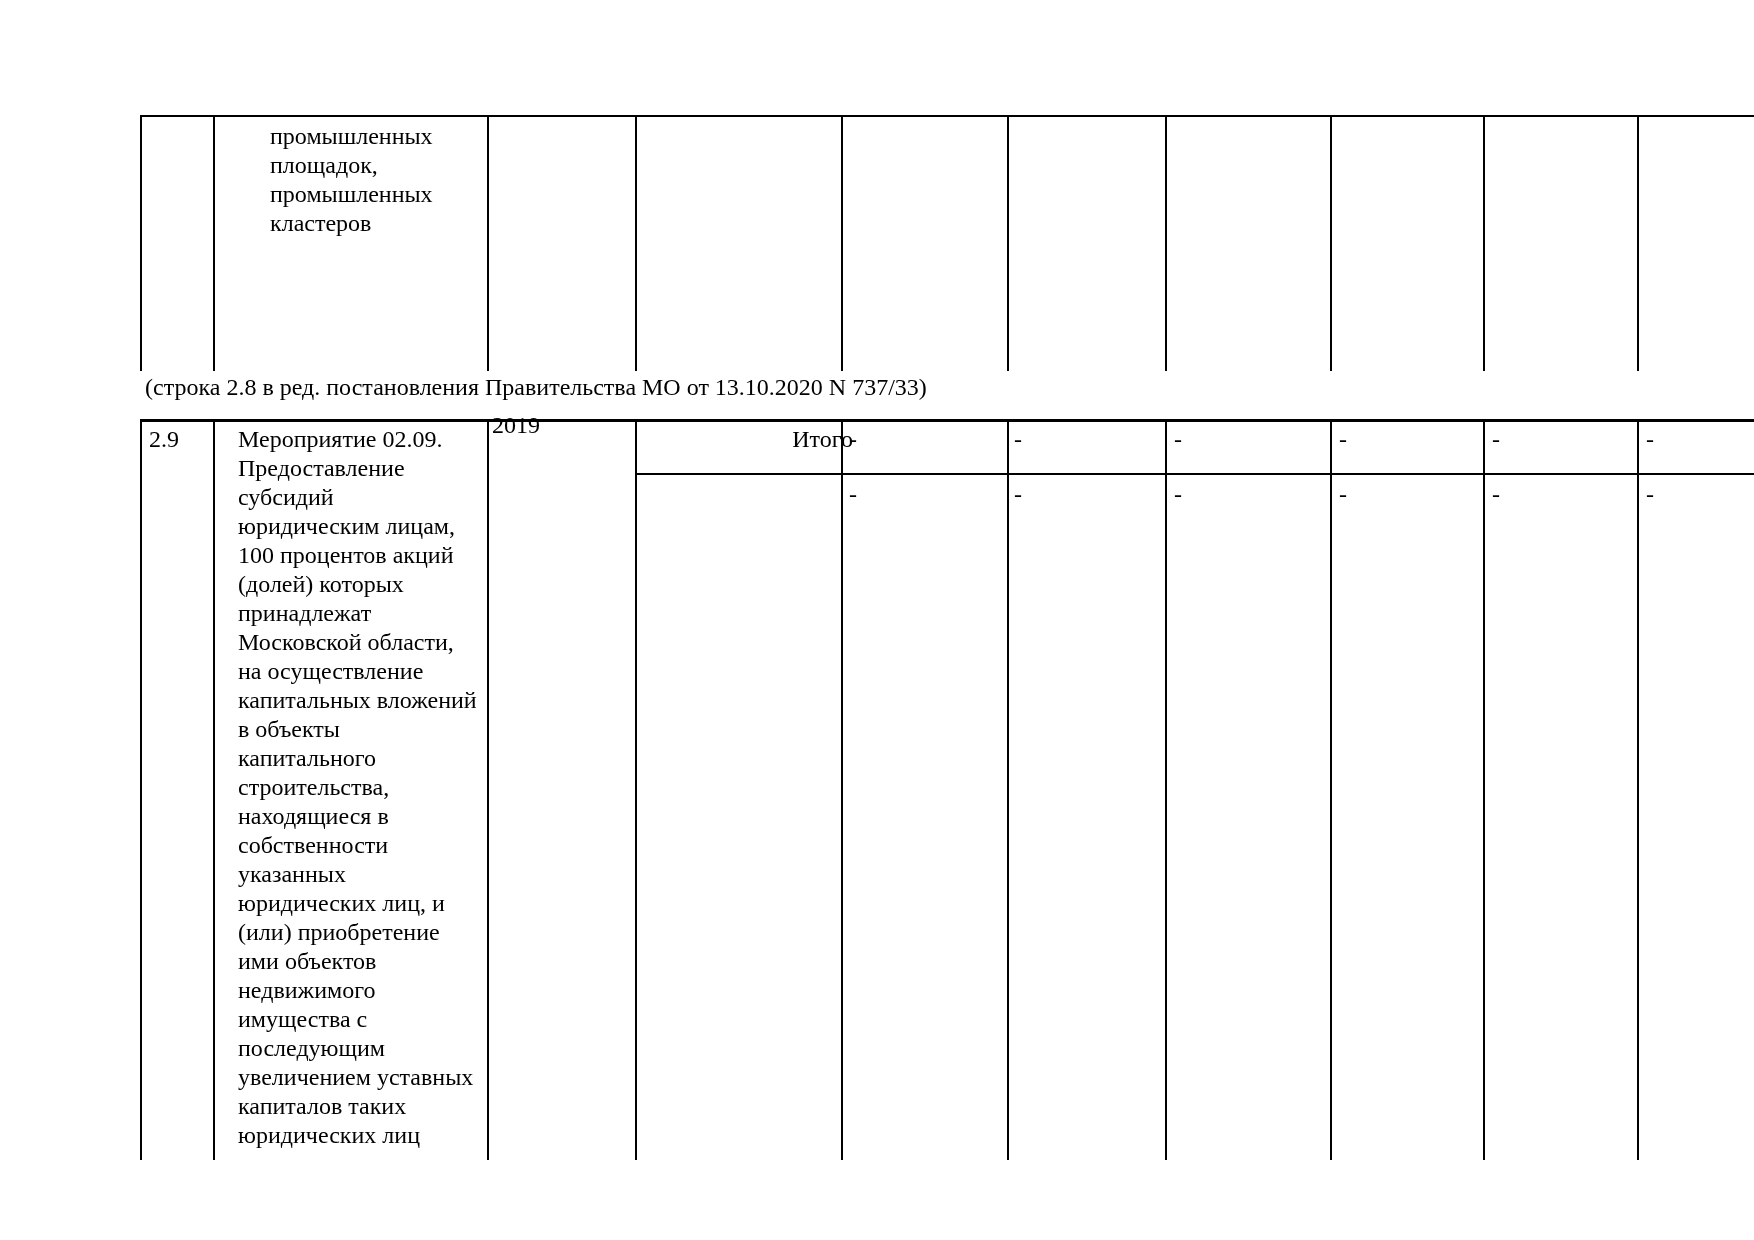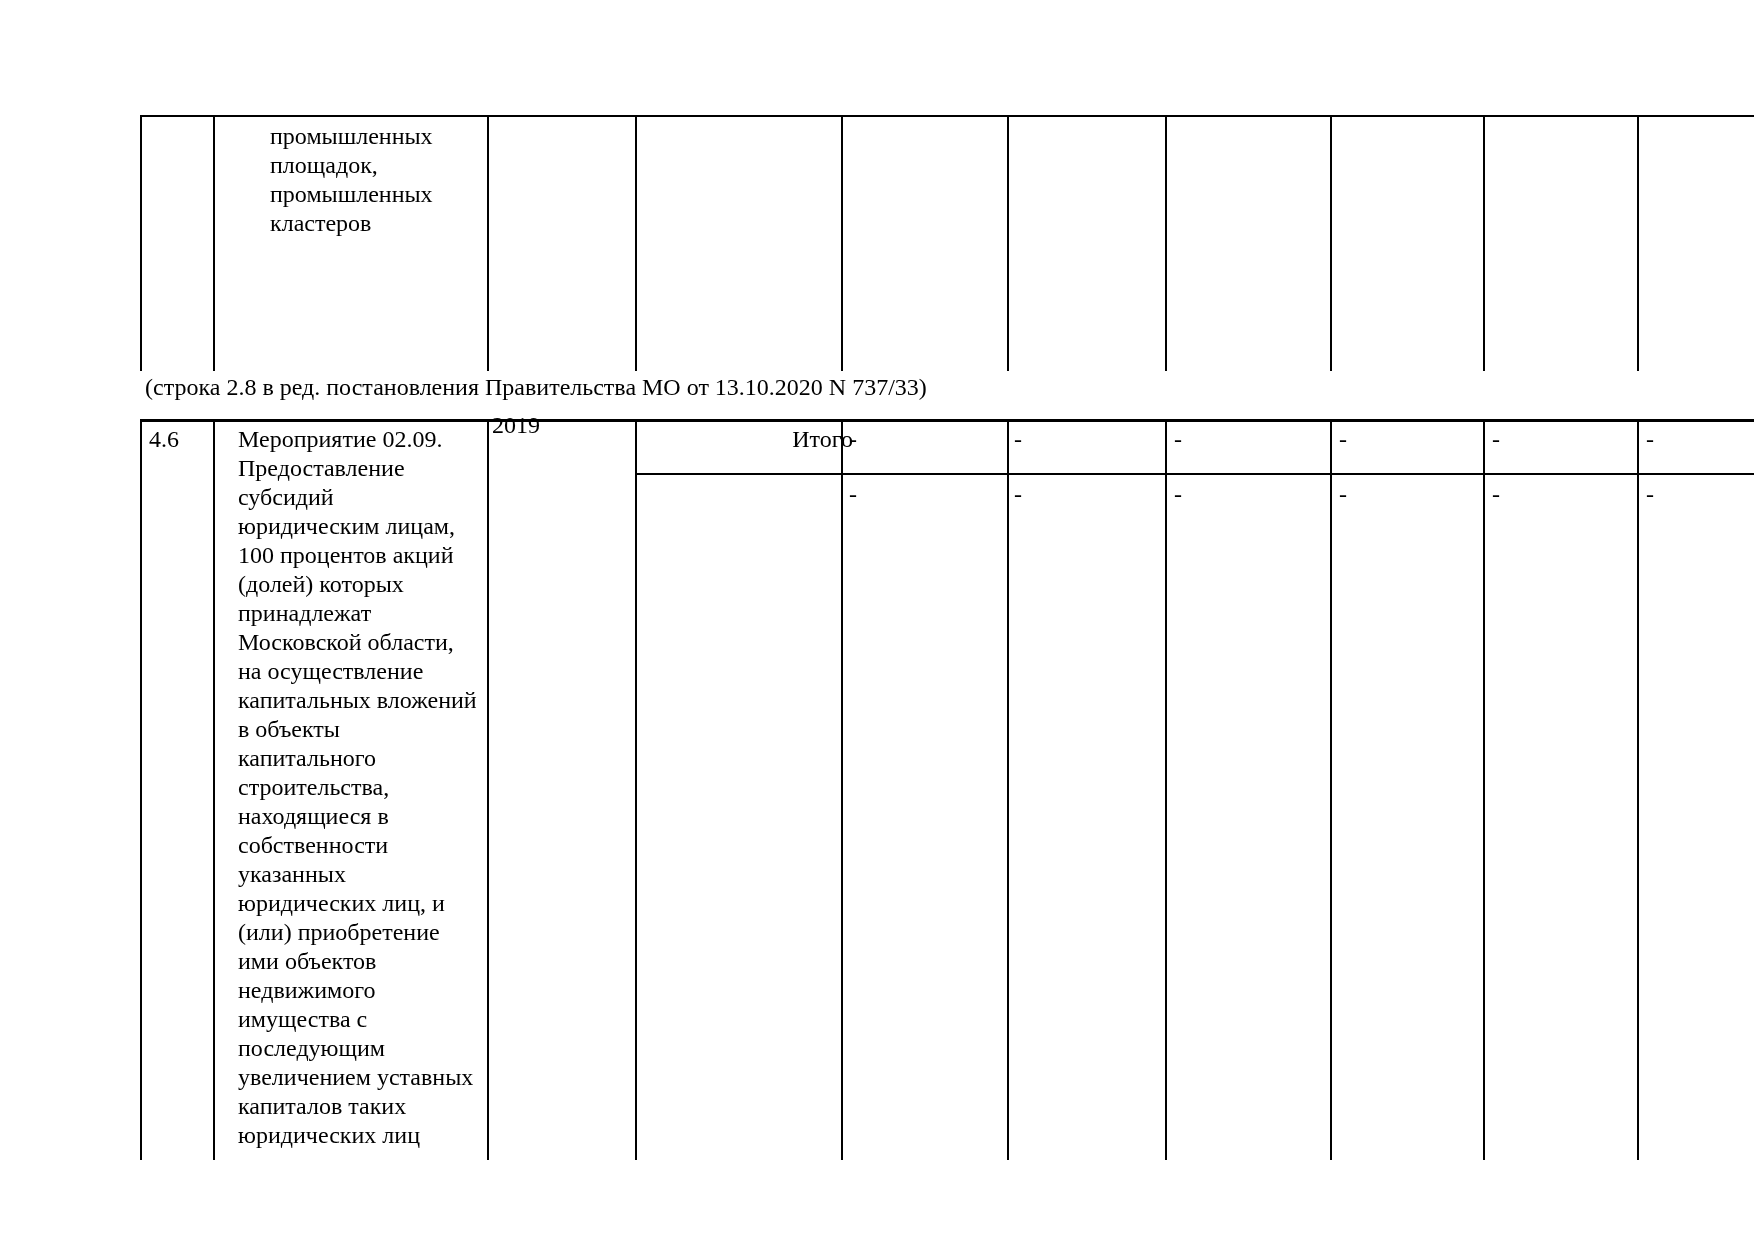--- a/index.html
+++ b/index.html
@@ -54,21 +54,21 @@
   <div class="line" style="left:213px;  top:419px; width:2px; height:741px;"></div>
   <div class="line" style="left:487px;  top:419px; width:2px; height:741px;"></div>
   <div class="line" style="left:635px;  top:419px; width:2px; height:741px;"></div>
   <div class="line" style="left:841px;  top:419px; width:2px; height:741px;"></div>
   <div class="line" style="left:1007px; top:419px; width:2px; height:741px;"></div>
   <div class="line" style="left:1165px; top:419px; width:2px; height:741px;"></div>
   <div class="line" style="left:1330px; top:419px; width:2px; height:741px;"></div>
   <div class="line" style="left:1483px; top:419px; width:2px; height:741px;"></div>
   <div class="line" style="left:1637px; top:419px; width:2px; height:741px;"></div>
 
-  <div class="txt" style="left:149px; top:425px; width:56px;">4.6</div>
+  <div class="txt" style="left:149px; top:425px; width:56px;">2.9</div>
 
   <div class="txt" style="left:238px; top:425px; width:260px;">Мероприятие 02.09.
 Предоставление
 субсидий
 юридическим лицам,
 100 процентов акций
 (долей) которых
 принадлежат
 Московской области,
 на осуществление

